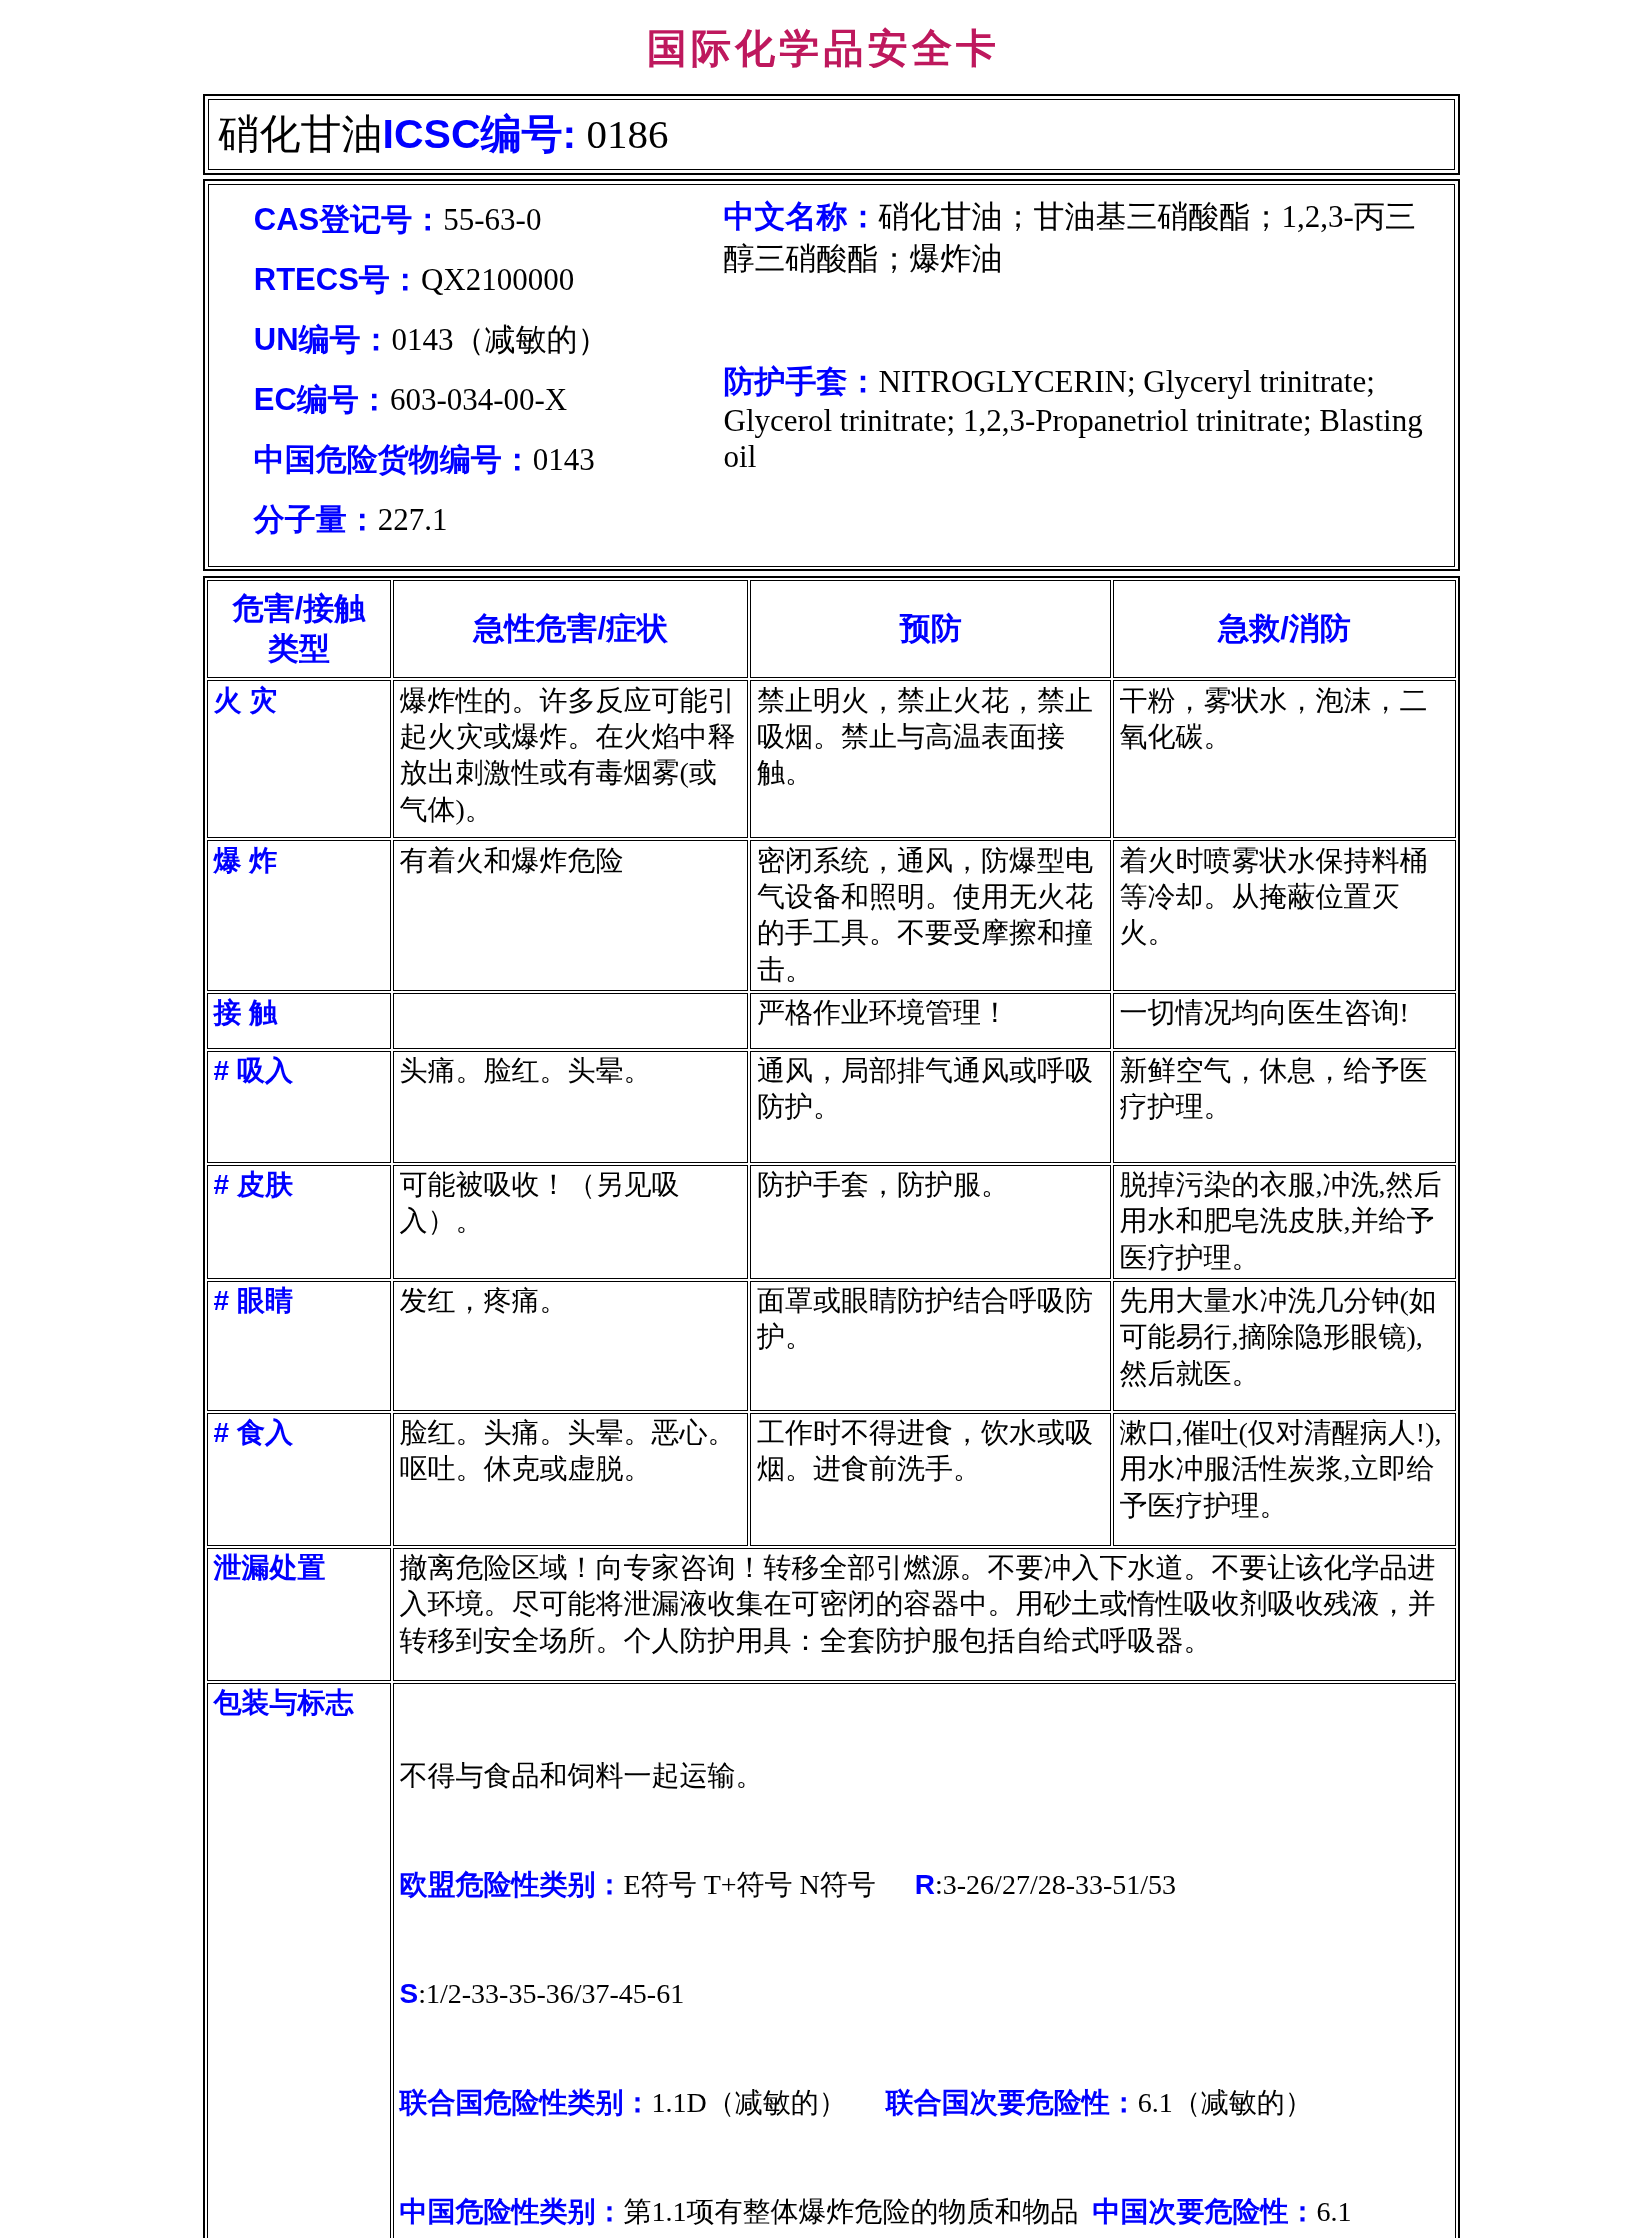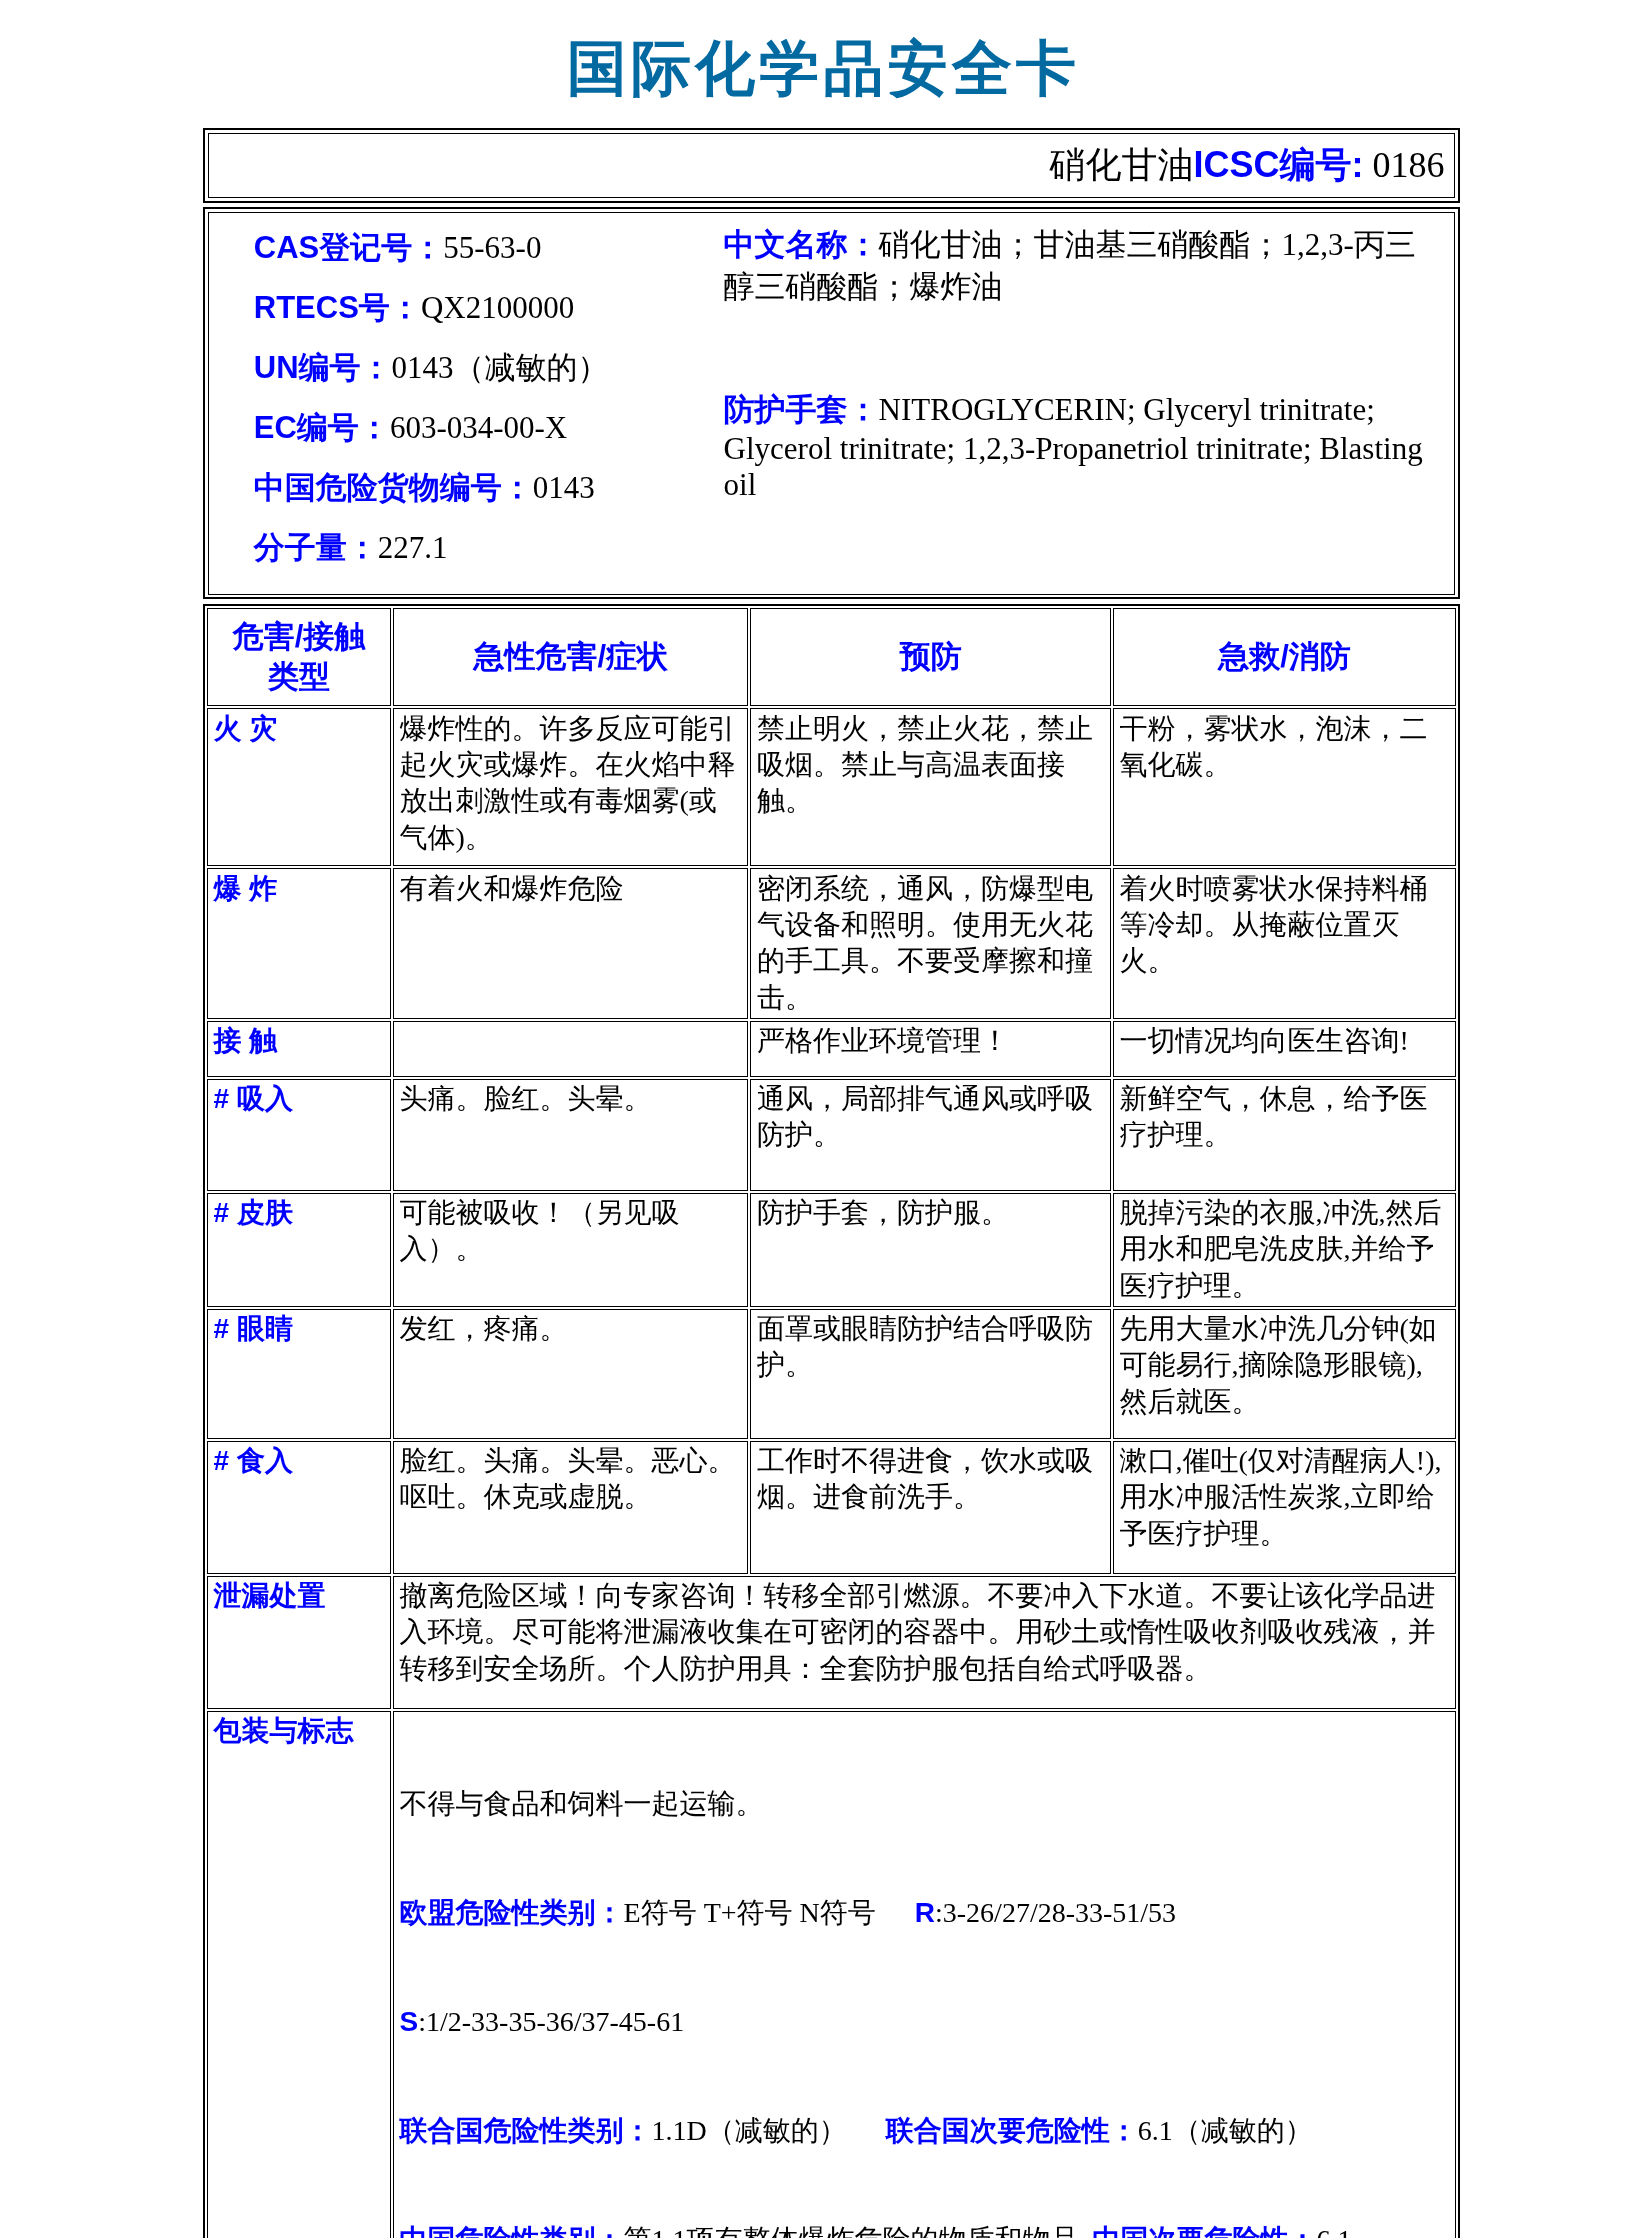--- a/index.html
+++ b/index.html
@@ -5,43 +5,43 @@
   * { box-sizing: border-box; }
   html,body { margin:0; padding:0; }
   body {
     width: 1647px; height: 2239px;
     background: #ffffff;
     font-family: "Liberation Serif", "DejaVu Serif", serif;
     color: #000000;
   }
   .page-title {
     text-align: center;
-    color: #0369a1;
-    font-family: "Liberation Sans", "DejaVu Sans", sans-serif;
-    font-weight: bold;
-    font-size: 60px;
+    color: #be185d;
+    font-family: "Liberation Sans", "DejaVu Sans", sans-serif;
+    font-weight: bold;
+    font-size: 40px;
     letter-spacing: 4.2px;
-    padding-top: 29px;
+    padding-top: 21px;
     margin: 0 0 18px 0;
   }
   .content { width: 1257px; margin-left: 203px; }
 
   
   .box { border: 2.8px solid #000; padding: 2.8px; margin-bottom: 4.9px; background:#fff; }
   .box-inner { border: 1.4px solid #000; padding: 7px 9.8px; }
 
   .lbl {
     color: #0000ff;
     font-weight: bold;
     font-family: "Liberation Sans", "DejaVu Sans", sans-serif;
   }
   .val { color:#000; }
 
   
-  .card-head { display:flex; justify-content:flex-end; align-items:center; min-height:55px; font-size:36px; }
+  .card-head { display:flex; justify-content:flex-start; align-items:center; min-height:55px; font-size:41px; }
 
   
   .ident { display:flex; min-height:281px; font-size:31px;padding-left:45px; }
   .ident-left { width: 460px; flex:none; }
   .ident-left p { margin: 6.3px 0 18px 0; }
   .ident-right { flex:1; padding-left: 9.8px; }
   .ident-right .cn { margin: 4.2px 0 0 0; }
   .ident-right .en { margin: 81px 0 0 0; }
   .ident-right .fm { margin: 8.4px 0 0 0; }
   .formula { font-family: "DejaVu Sans", sans-serif; font-size: 29.5px; }

